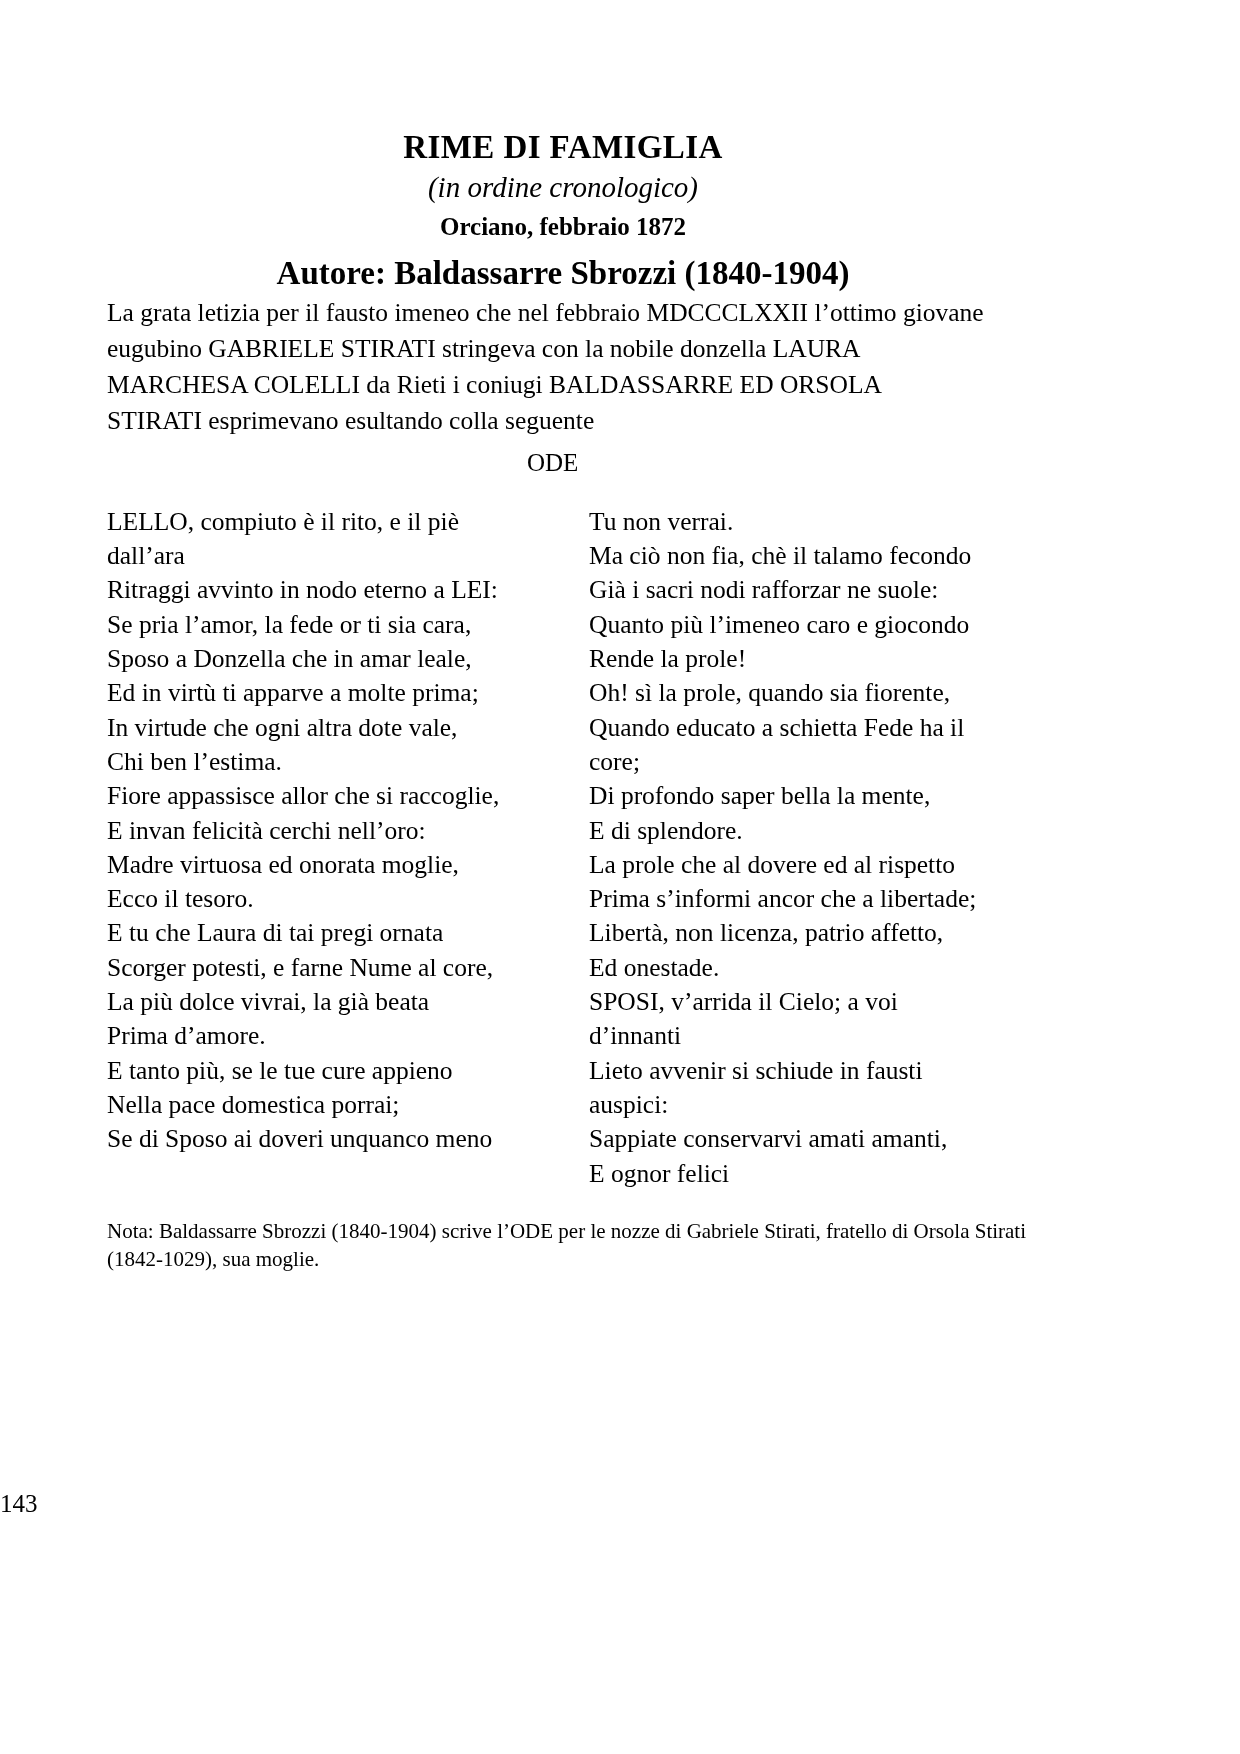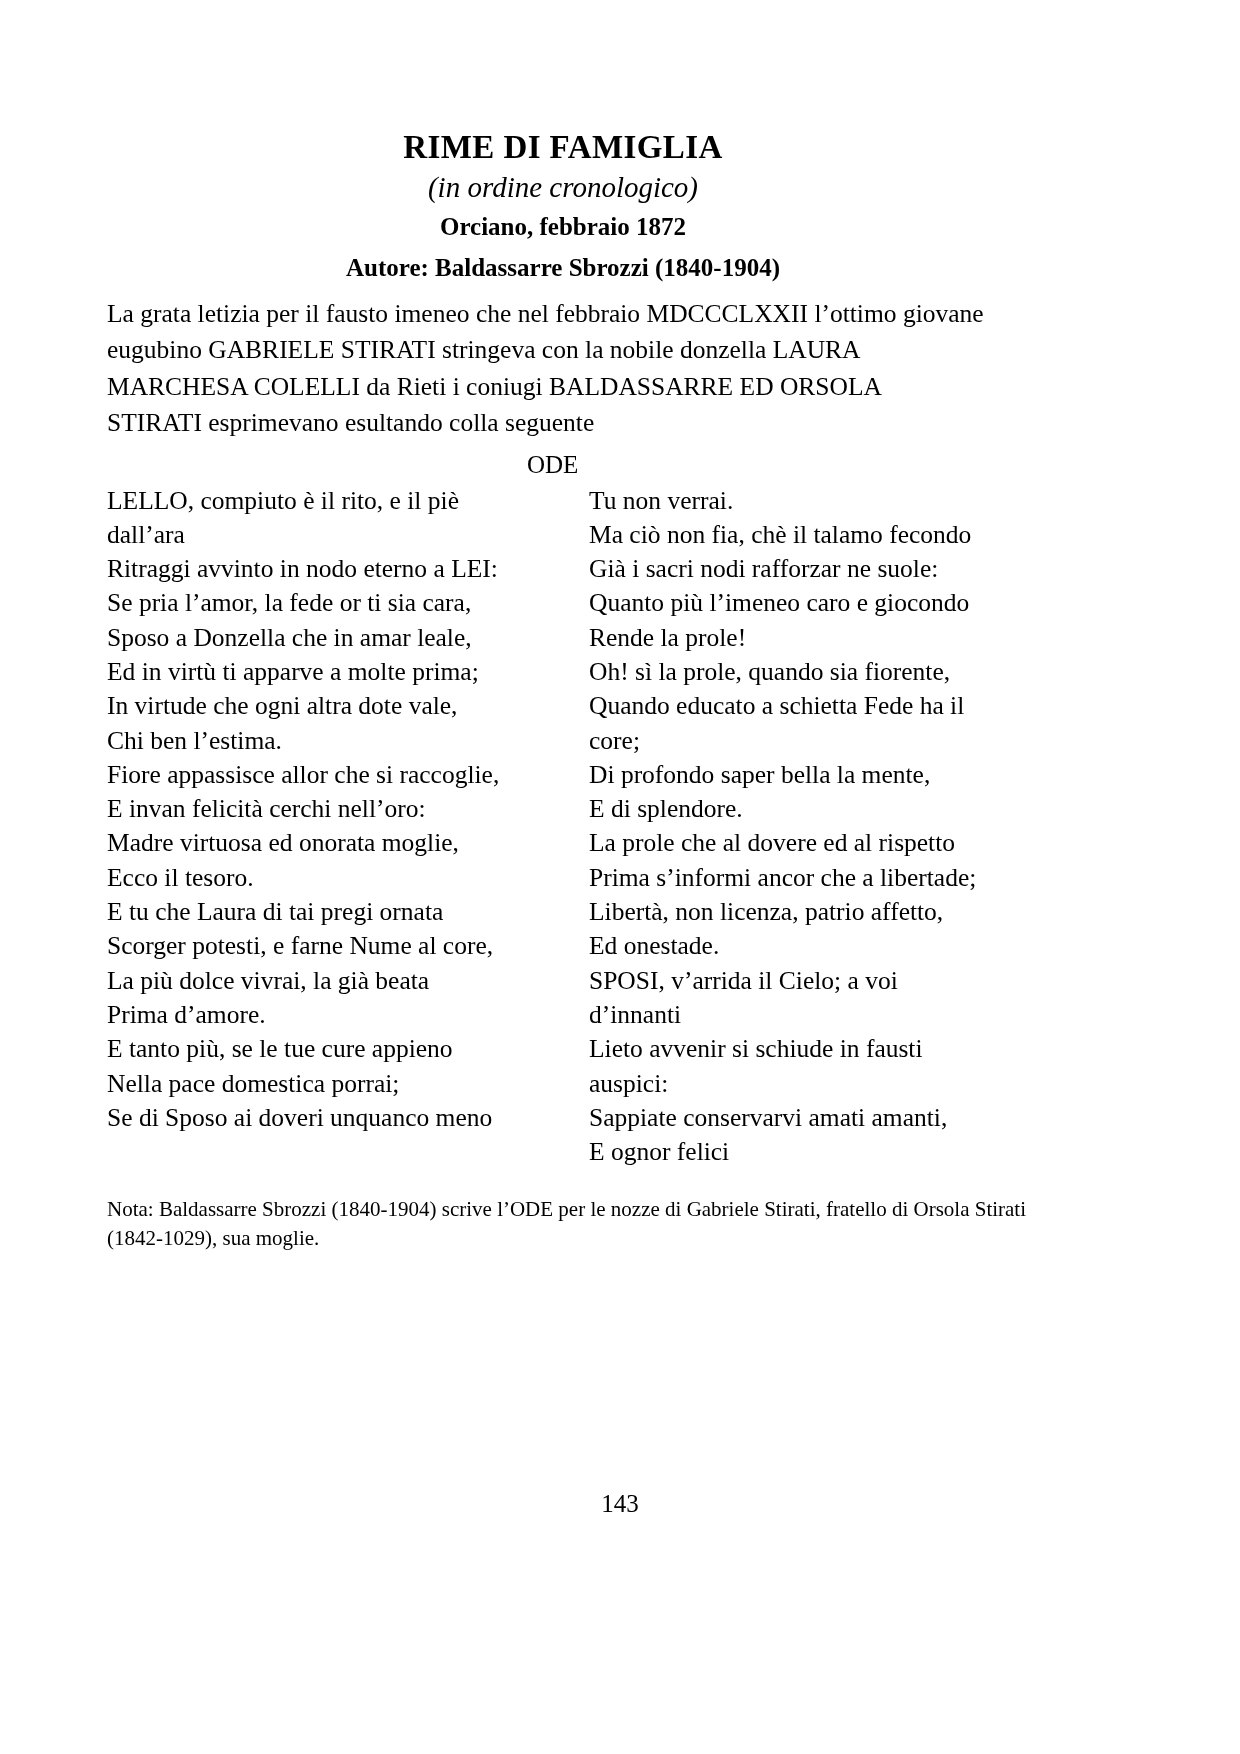--- a/index.html
+++ b/index.html
@@ -49,25 +49,25 @@
     margin: 0 0 6px 0;
   }
   .place-date {
     font-size: 25px;
     font-weight: bold;
     text-align: center;
     line-height: 1.3;
     margin: 0 0 8px 0;
   }
   .author {
-    font-size: 25px;
+    font-size: 33px;
     font-weight: bold;
     text-align: center;
     line-height: 1.3;
-    margin: 0 0 12px 0;
+    margin: 0 0 0 0;
   }
 
   
   .intro {
     font-size: 25.5px;
     line-height: 1.42;
     text-align: left;
     margin: 0 0 8px 0;
   }
   .intro div {
@@ -85,20 +85,21 @@
   
   .poem {
     display: flex;
     flex-direction: row;
     align-items: flex-start;
     margin: 0;
   }
   .col {
     font-size: 25.5px;
     line-height: 1.345;
+    margin-top: 23px;
   }
   .col-left {
     width: 482px;
     flex: 0 0 482px;
   }
   .col-right {
     width: 420px;
     flex: 0 0 420px;
   }
   .col .line {
@@ -115,21 +116,20 @@
   .note div {
     white-space: nowrap;
   }
 
   
   .page-number {
     position: absolute;
     left: 0;
     top: 1490px;
     width: 1240px;
-    text-align: center;
     font-size: 25px;
   }
 </style>
 </head>
 <body>
 
 <div class="page">
   <div class="content">
 
     <h1 class="title">RIME DI FAMIGLIA</h1>

